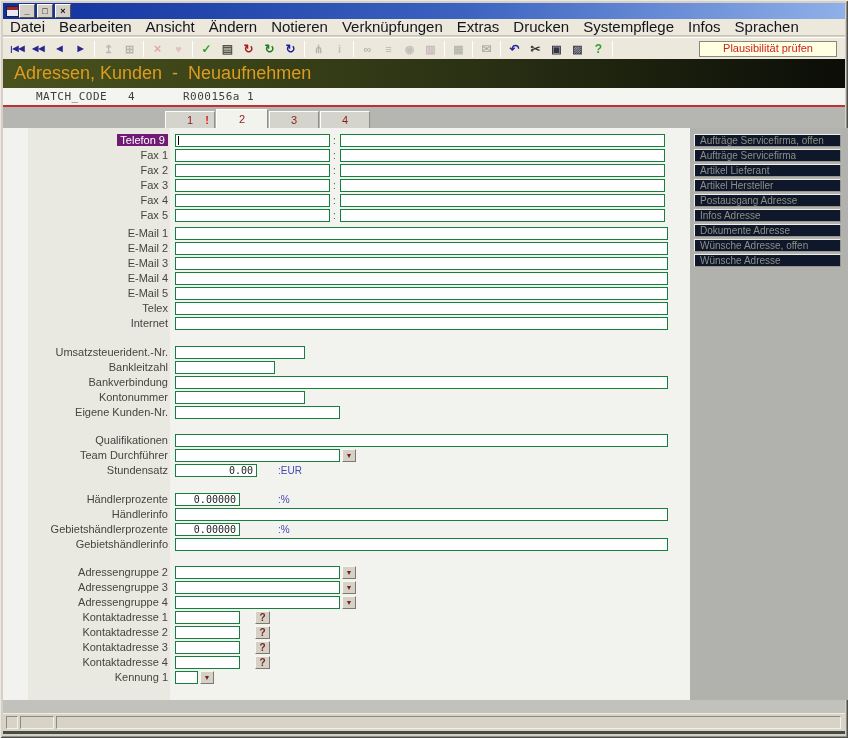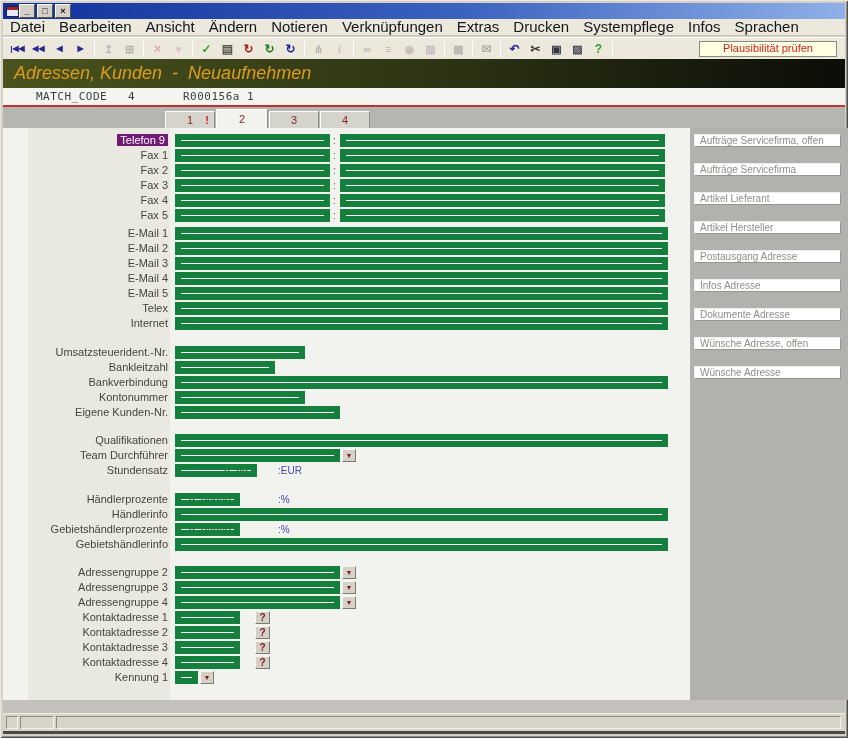--- a/index.html
+++ b/index.html
@@ -32,21 +32,21 @@
   .tb-icons{display:flex;align-items:center;padding-left:4px;}
   .tb-icon{width:21px;height:18px;text-align:center;font-weight:bold;line-height:18px;
     font-size:11px;flex:none;}
   .tb-sep{width:1px;height:16px;background:#aaa69a;border-right:1px solid #fff;
     margin:0 3px;flex:none;}
   .plaus{margin-left:auto;margin-right:8px;width:138px;height:16px;background:#ffffe2;
     border:1px solid #8a887e;color:#cc2222;font-size:11px;line-height:13px;
     font-family:"Liberation Sans",sans-serif;padding:0;}
   
   .header{position:absolute;left:3px;top:59px;right:3px;height:29px;
-    background:linear-gradient(90deg,#4a531d 0%,#2b3214 55%,#0b0d07 100%);font-style:italic;}
+    background:linear-gradient(90deg,#4a531d 0%,#2b3214 55%,#0b0d07 100%);}
   .header-title{position:absolute;left:11px;top:4px;font-size:18px;color:#de9c1e;white-space:pre;}
   .header-right{position:absolute;right:7px;top:3px;text-align:right;color:#fff;
     font-size:11px;line-height:12px;white-space:pre;}
   
   .matchbar{position:absolute;left:3px;top:88px;right:3px;height:17px;background:#f4f4f0;
     font-family:"DejaVu Sans Mono",monospace;font-size:11px;color:#38423a;letter-spacing:.5px;}
   .matchbar span{position:absolute;top:2px;}
   .mc-label{left:33px;} .mc-value{left:125px;} .mc-code{left:180px;}
   .redline{position:absolute;left:3px;top:105px;right:3px;height:2px;background:#c13030;}
   
@@ -59,36 +59,36 @@
   .tab-alert{position:absolute;right:5px;top:0;color:#e01818;font-weight:bold;}
   
   .content{position:absolute;left:3px;top:128px;right:3px;height:572px;}
   .form-area{position:absolute;left:0;top:0;width:687px;height:572px;background:#f2f2ee;
     padding-top:6px;}
   .label-band{position:absolute;left:25px;top:0;width:142px;height:572px;background:#e9e9e2;}
   .frow{display:flex;align-items:center;height:13px;margin-bottom:2px;position:relative;z-index:1;}
   .flabel{width:165px;text-align:right;font-size:11px;color:#45453e;flex:none;line-height:13px;white-space:pre;}
   .flabel .hl{background:#701a75;color:#fff;padding:0 3px;}
   .ffields{display:flex;align-items:center;margin-left:7px;position:relative;height:13px;flex:1;}
-  input.fld{height:13px;border:6px solid #15803d;background:#fff;padding:0 2px;flex:none;
+  input.fld{height:13px;border:1px solid #15803d;background:#fff;padding:0 2px;flex:none;
     font:10px "Liberation Sans",sans-serif;color:#222;}
   input.amount{text-align:right;font-family:"DejaVu Sans Mono",monospace;padding-right:3px;}
   input.caret{background-image:linear-gradient(#000,#000);background-size:1px 9px;
     background-repeat:no-repeat;background-position:2px 1px;}
   .fcolon{margin:0 4px 0 3px;font-size:10px;color:#55554c;flex:none;}
   .funit{position:absolute;left:103px;font-size:10px;color:#4646b4;white-space:pre;}
   .dropbtn,.qbtn{height:13px;background:#d5d1c6;border:1px solid;padding:0;flex:none;
     border-color:#f8f6f0 #7c7a70 #7c7a70 #f8f6f0;color:#7a1f1f;
     font-family:"Liberation Sans",sans-serif;}
   .dropbtn{width:14px;margin-left:2px;font-size:7px;line-height:9px;}
   .qbtn{width:15px;margin-left:15px;font-size:10px;font-weight:bold;line-height:10px;}
   
   .side-panel{position:absolute;left:687px;top:0;width:158px;height:572px;background:#b1b1ad;
     padding:6px 0 0 4px;}
-  .side-btn{display:block;width:147px;height:13px;margin-bottom:16px;background:#ffffff;
+  .side-btn{display:block;width:147px;height:13px;margin-bottom:2px;background:#0f172a;
     border:1px solid;border-color:#eeeee8 #96968e #96968e #eeeee8;font-size:10px;color:#8e8e86;
     text-align:left;padding:0 0 0 5px;line-height:10px;font-family:"Liberation Sans",sans-serif;
     white-space:nowrap;overflow:hidden;}
   
   .bottomstrip{position:absolute;left:3px;top:700px;right:3px;height:13px;background:#c2c1bb;}
   .statusbar{position:absolute;left:3px;top:713px;right:3px;height:18px;background:#d7d3c7;
     border-top:1px solid #f0ede4;}
   .sb-cell{position:absolute;top:2px;height:13px;background:#d7d3c7;border:1px solid;
     border-color:#8e8a82 #f4f1e8 #f4f1e8 #8e8a82;}
   .sb1{left:3px;width:12px;} .sb2{left:17px;width:34px;} .sb3{left:53px;right:4px;}

